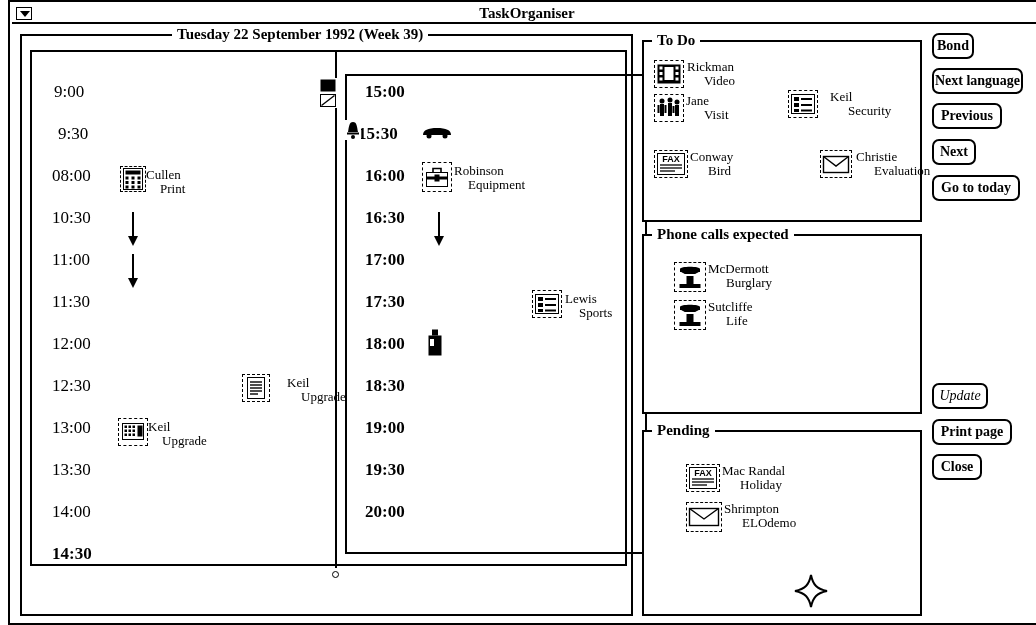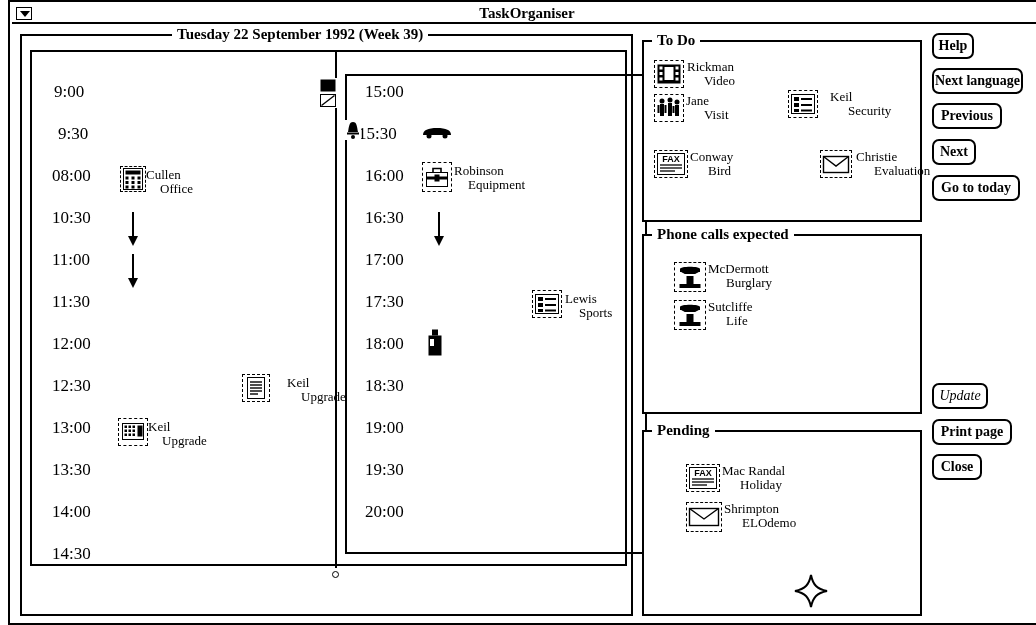--- a/index.html
+++ b/index.html
@@ -113,21 +113,21 @@
     border: 2px solid #000;
     box-sizing: border-box;
   }
 
   .slot {
     position: absolute;
     font-size: 17px;
     line-height: 20px;
     white-space: nowrap;
   }
-  .slot.bold { font-weight: normal; }
+  .slot.bold { font-weight: bold; }
 
   .entry {
     position: absolute;
     font-size: 13px;
     line-height: 14px;
     white-space: nowrap;
   }
   .entry .l2 { display: block; padding-left: 14px; }
 
   
@@ -245,21 +245,21 @@
               <rect x="10.5" y="14" width="3" height="3"></rect>
               <rect x="16.5" y="14" width="3" height="3"></rect>
             <rect x="4.5" y="18.5" width="3" height="3"></rect>
               <rect x="10.5" y="18.5" width="3" height="3"></rect>
               <rect x="16.5" y="18.5" width="3" height="3"></rect>
           </g>
         </svg>
       </div>
       <div class="entry" style="left:114px; top:116px;">
         <span>Cullen</span>
-        <span class="l2">Office</span>
+        <span class="l2">Print</span>
       </div>
 
       <div class="arrow" style="left:94px; top:160px;">
         <svg width="14" height="34" viewBox="0 0 14 34">
             <line x1="7" y1="0" x2="7" y2="28" stroke="#000" stroke-width="2"></line>
             <polygon points="7,34 2,24 12,24" fill="#000"></polygon>
           </svg>
       </div>
       <div class="arrow" style="left:94px; top:202px;">
         <svg width="14" height="34" viewBox="0 0 14 34">
@@ -541,21 +541,21 @@
       <span class="l2">ELOdemo</span>
     </div>
 
     <div class="sparkle" style="left:150px; top:142px;">
       <svg width="34" height="34" viewBox="0 0 34 34">
         <path d="M17 1 C19 11 23 15 33 17 C23 19 19 23 17 33 C15 23 11 19 1 17 C11 15 15 11 17 1 Z" fill="#fff" stroke="#000" stroke-width="2"></path>
       </svg>
     </div>
   </div>
 
-  <button class="btn" style="left:922px; top:31px; width:42px; height:26px;">Help</button>
+  <button class="btn" style="left:922px; top:31px; width:42px; height:26px;">Bond</button>
   <button class="btn" style="left:922px; top:66px; width:91px; height:26px;">Next language</button>
   <button class="btn" style="left:922px; top:101px; width:70px; height:26px;">Previous</button>
   <button class="btn" style="left:922px; top:137px; width:44px; height:26px;">Next</button>
   <button class="btn" style="left:922px; top:173px; width:88px; height:26px;">Go to today</button>
 
 
   <button class="btn italic" style="left:922px; top:381px; width:56px; height:26px;">Update</button>
   <button class="btn" style="left:922px; top:417px; width:80px; height:26px;">Print page</button>
   <button class="btn" style="left:922px; top:452px; width:50px; height:26px;">Close</button>
 

